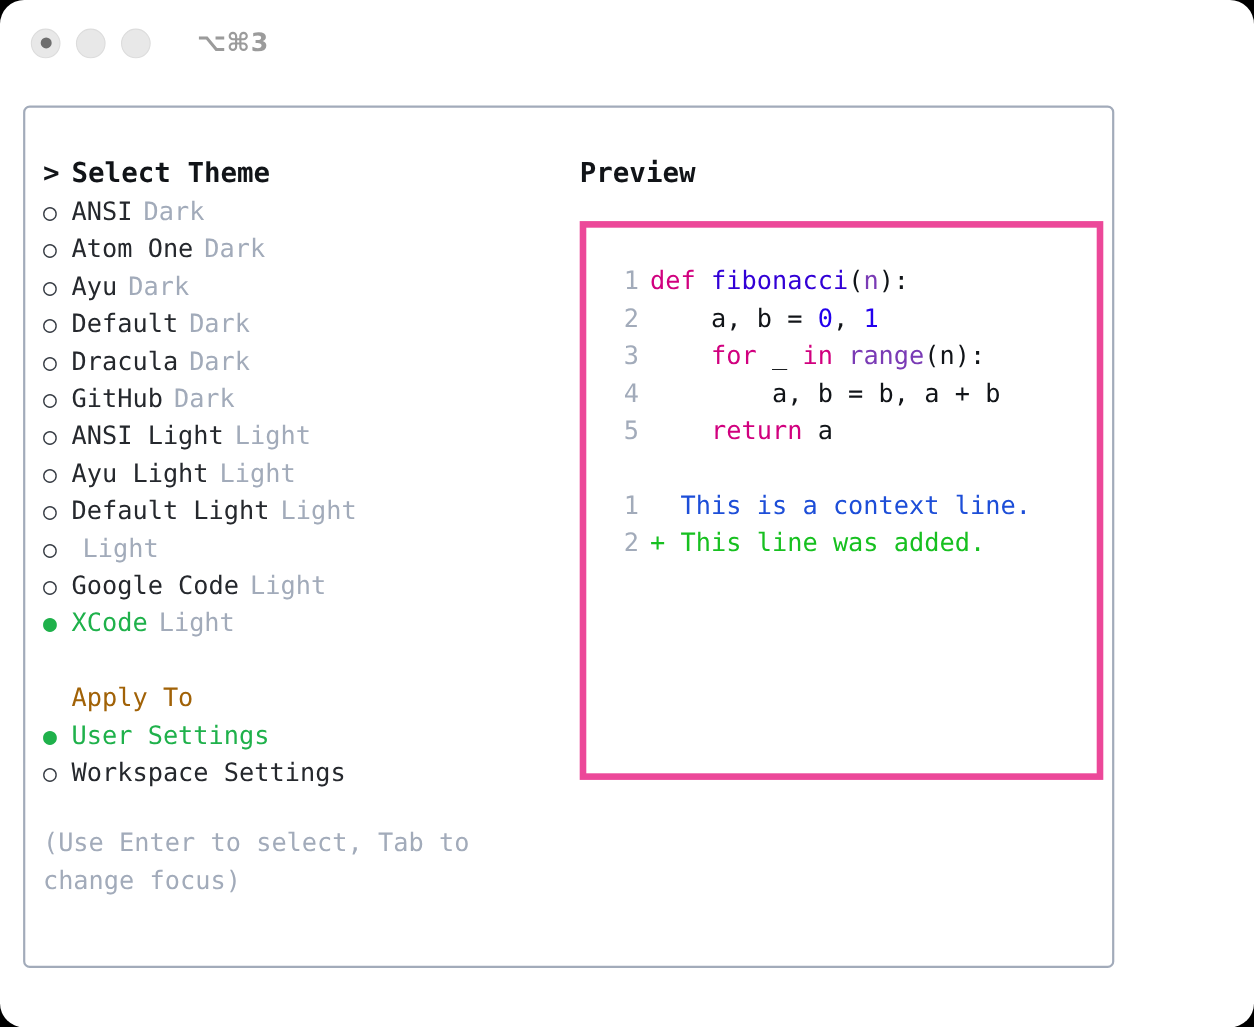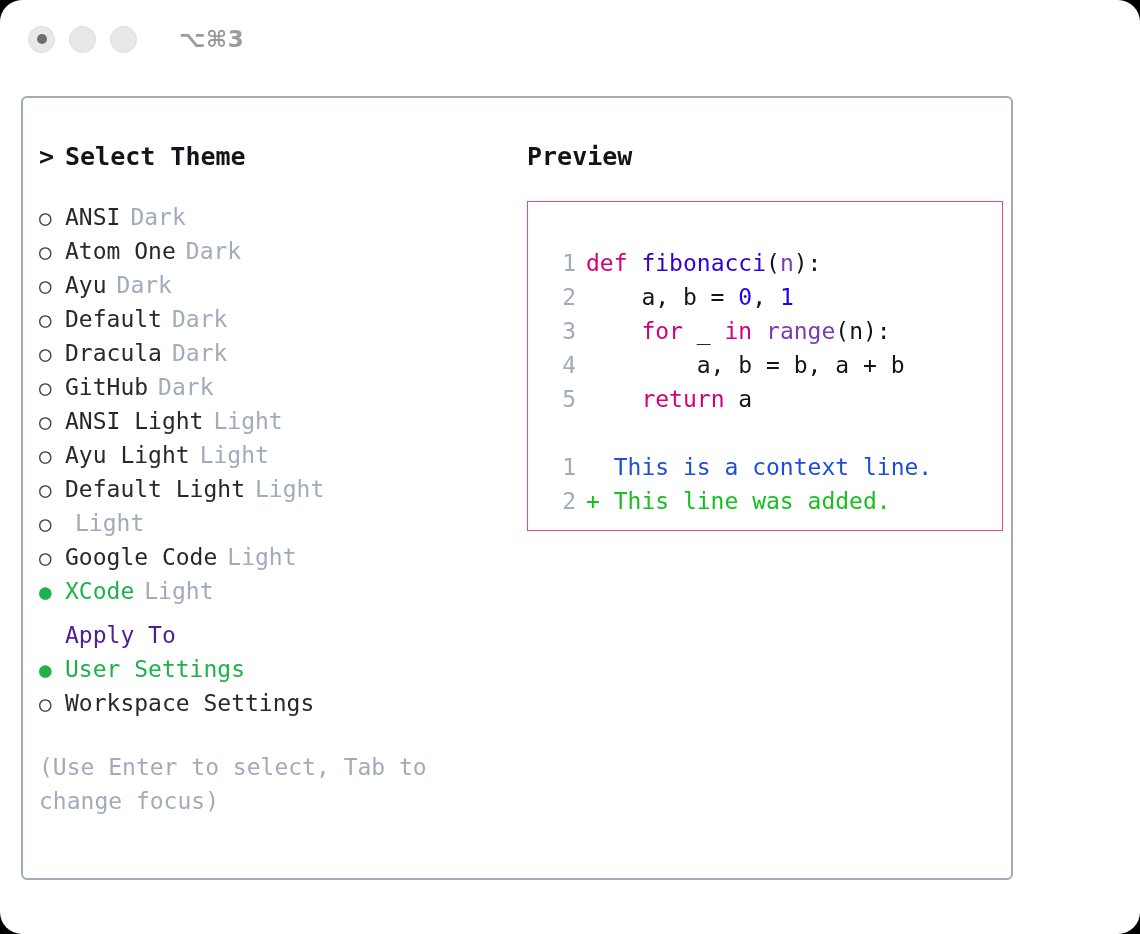--- a/index.html
+++ b/index.html
@@ -96,39 +96,39 @@
     display: inline-block;
     width: 26px;
     flex: 0 0 26px;
     color: #33373d;
     font-size: 21px;
   }
   .marker.sel { color: #1fb14b; }
   .marker.hollow { color: #3b4048; }
   .label { color: #25282d; }
   .label.sel { color: #1fb14b; }
-  .variant { color: #a2abba; margin-left: 10px; margin-top: 24px; }
+  .variant { color: #a2abba; margin-left: 10px; }
 
   #heading-row {
     display: flex;
     align-items: baseline;
     height: 38px;
     font-size: 25px;
     font-weight: bold;
     color: #111418;
     white-space: pre;
   }
   #heading-row .marker { font-weight: bold; font-size: 25px; color: #111418; }
 
   .section-title {
     display: flex;
     align-items: baseline;
     height: 34px;
     font-size: 23px;
-    color: #4c1d95;
+    color: #a16207;
     white-space: pre;
   }
   .spacer-row { height: 34px; }
 
   #hint {
     margin-top: 26px;
     font-size: 23px;
     color: #a2abba;
     line-height: 34px;
     width: 400px;
@@ -142,25 +142,25 @@
     width: 490px;
   }
   #preview-title {
     font-size: 25px;
     font-weight: bold;
     color: #111418;
     margin-bottom: 30px;
   }
   #preview-box {
     width: 476px;
-    height: 330px;
-    border: 1px solid #ec4899;
+    height: 508px;
+    border: 6px solid #ec4899;
     box-sizing: border-box;
     background: #ffffff;
-    padding: 44px 0 0 14px;
+    padding: 32px 0 0 14px;
   }
   .code-line {
     font-size: 23px;
     line-height: 34px;
     white-space: pre;
   }
   .lineno {
     display: inline-block;
     width: 34px;
     text-align: right;

